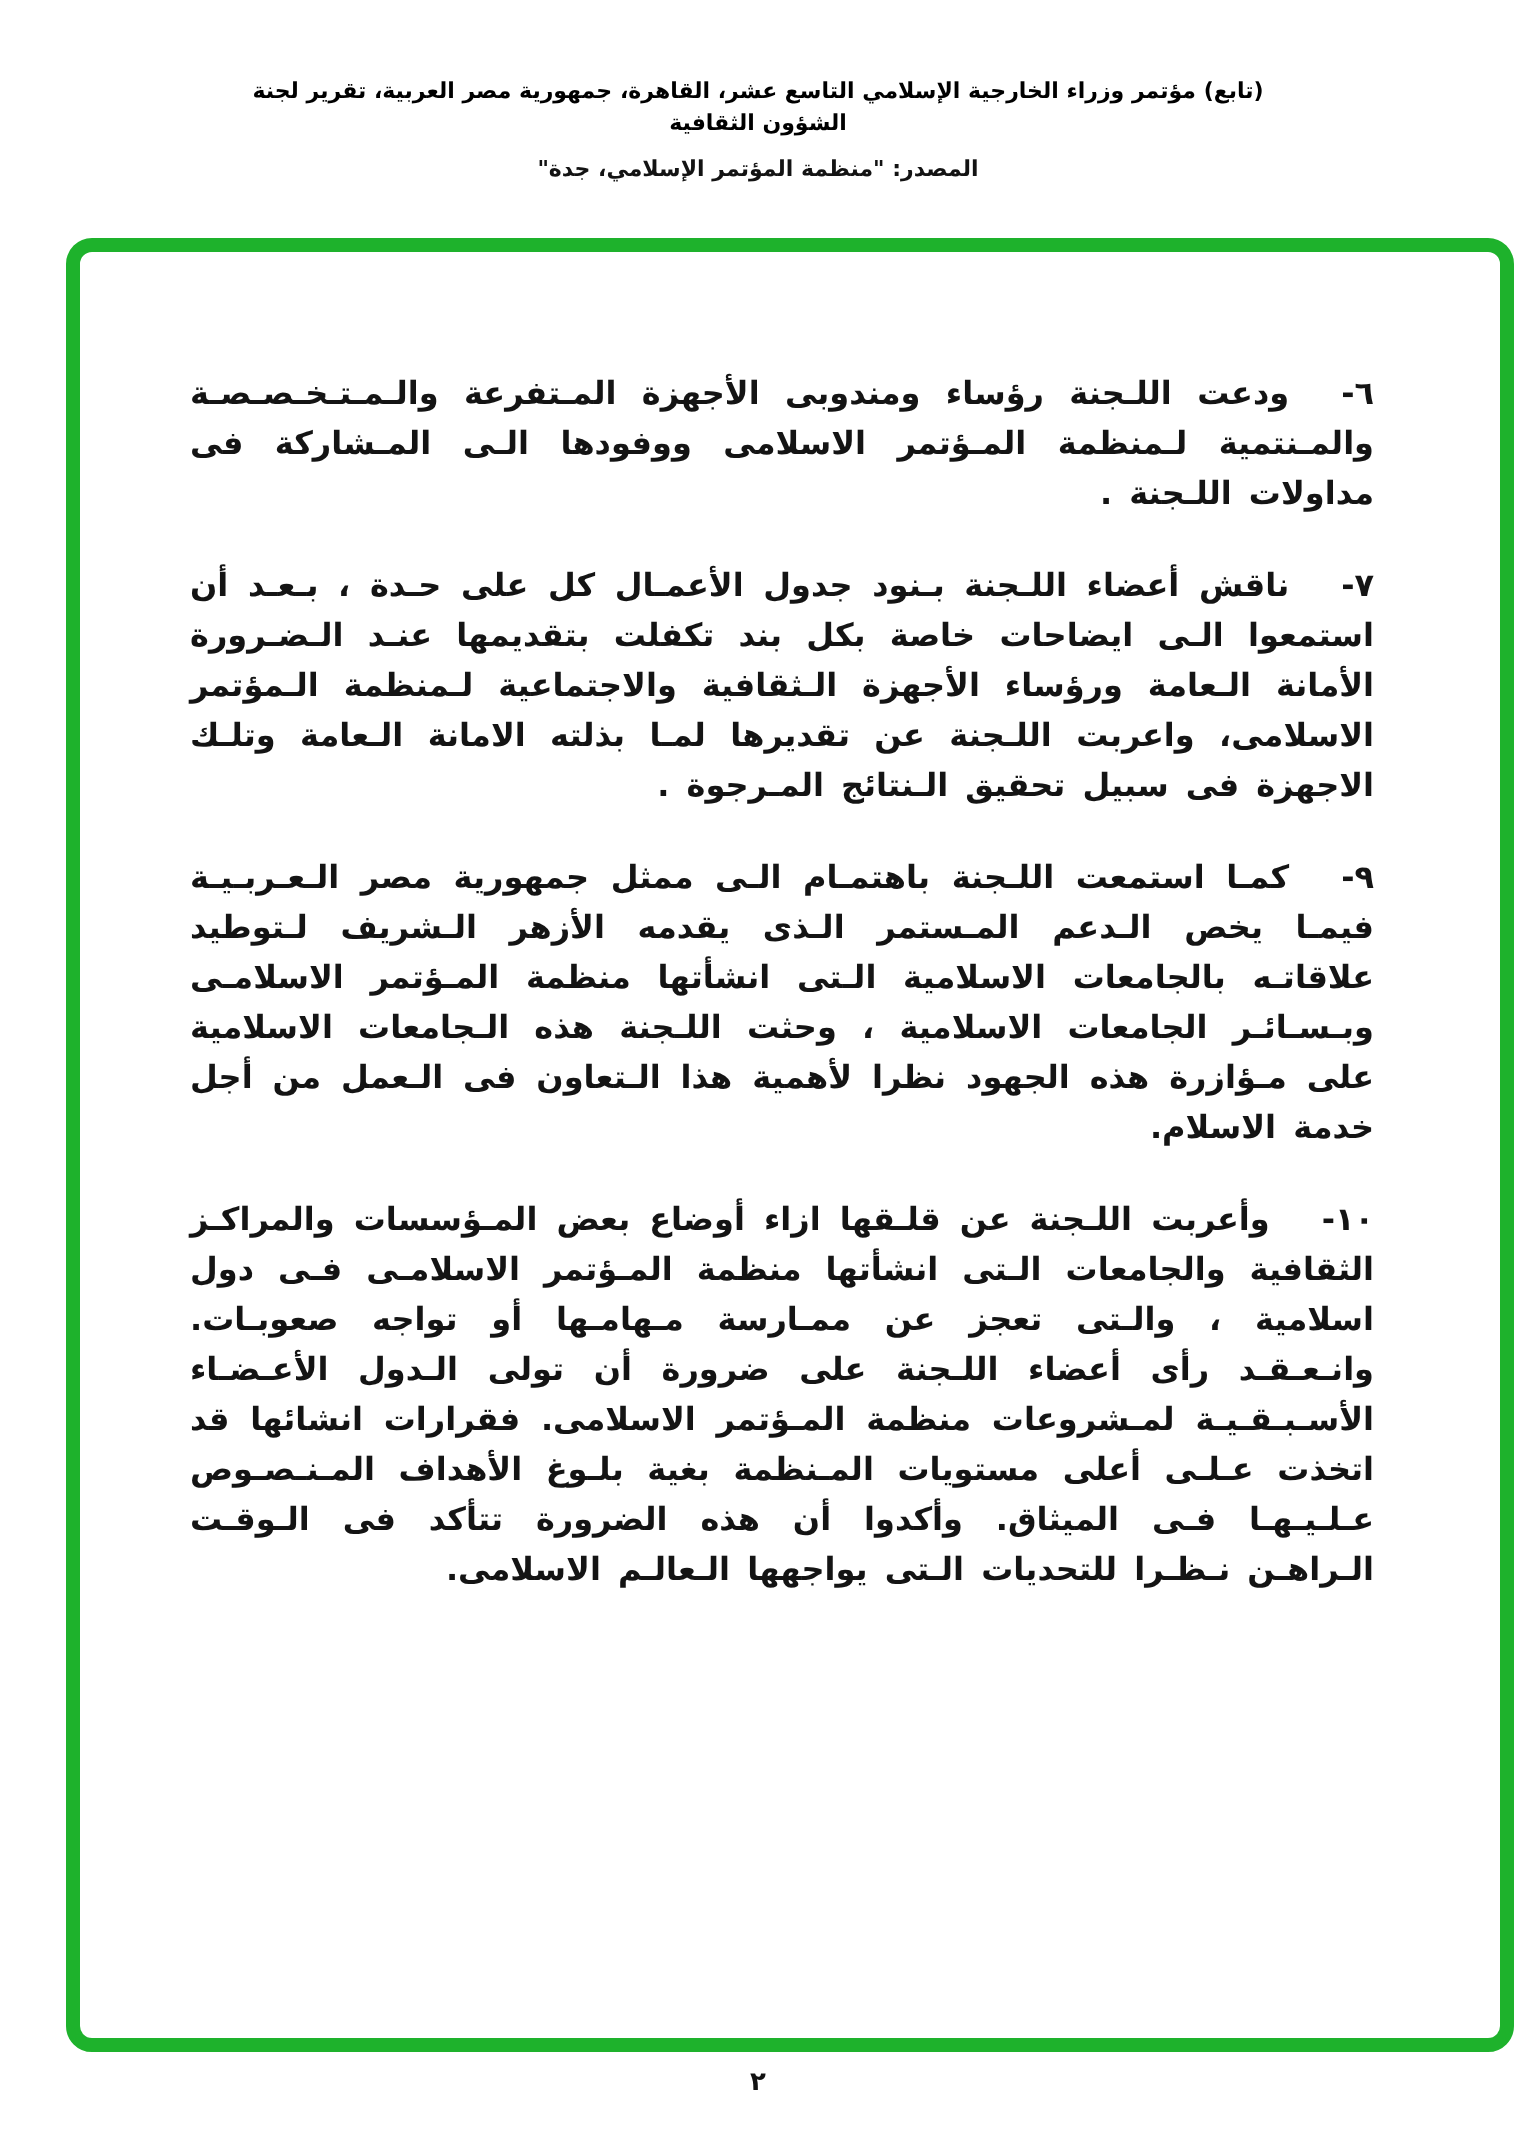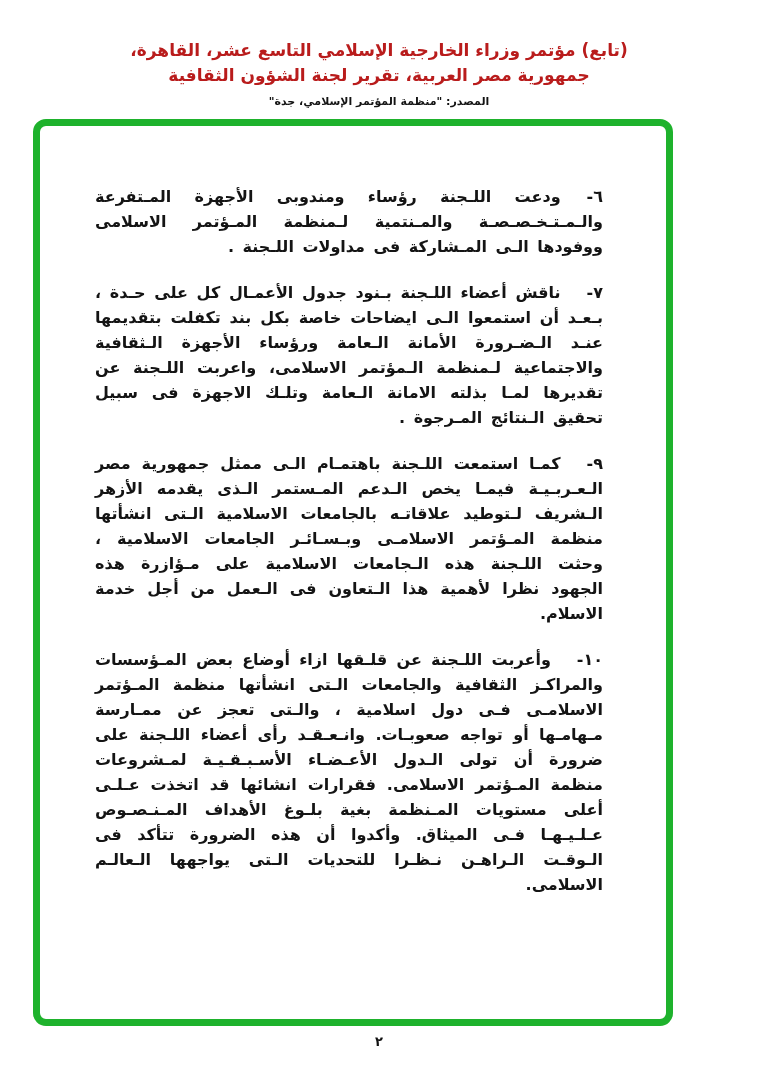--- a/index.html
+++ b/index.html
@@ -17,38 +17,38 @@
   }
   .header {
     position: absolute;
     top: 38px;
     left: 0;
     width: 758px;
     text-align: center;
     direction: rtl;
   }
   .doc-title {
-    font-size: 17px;
+    font-size: 11px;
     font-weight: bold;
-    color: #b91c1c;
+    color: #000000;
     letter-spacing: 0;
     line-height: 1.45;
     padding: 0 120px;
   }
   .doc-source {
     margin-top: 8px;
     font-size: 11px;
     font-weight: bold;
     color: #131313;
   }
   .frame {
     position: absolute;
     left: 33px;
     top: 119px;
-    width: 640px;
+    width: 724px;
     height: 907px;
     box-sizing: border-box;
     border: 7px solid #1eb22c;
     border-radius: 13px;
     background: #ffffff;
   }
   .content {
     position: absolute;
     top: 58px;
     right: 63px;

